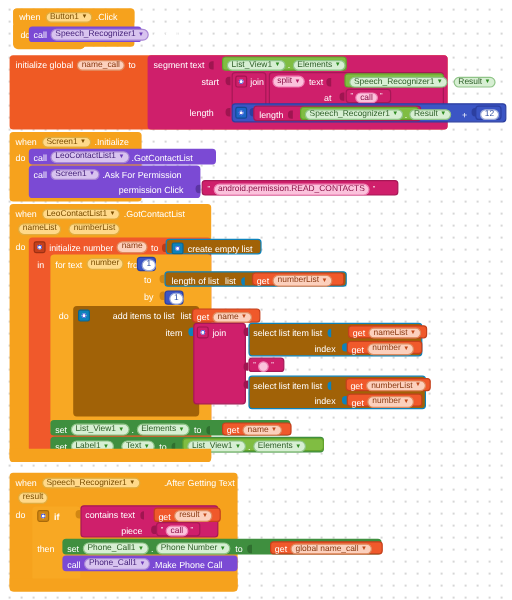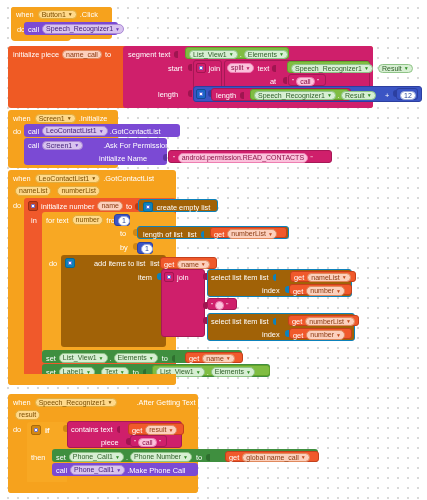--- a/index.html
+++ b/index.html
@@ -93,21 +93,21 @@
         <span>Speech_Recognizer1</span>
           <span class="car">▼</span>
       </span>
       <span class="lbl" style="margin-left:2px;">.Get Click</span>
     </div>
   </div>
 
   <div class="blk c-varinit" style="left:8px;top:46px;width:365px;height:62px;">
   </div>
   <div class="row" style="position:absolute;left:13px;top:49px;">
-    <span class="lbl">initialize piece</span>
+    <span class="lbl">initialize global</span>
     <span class="chip chip-orange" style="margin-left:3px;">
       <span>name_call</span>
     </span>
     <span class="lbl" style="margin-left:3px;">to</span>
   </div>
 
   <div class="blk c-text" style="left:123px;top:46px;width:250px;height:62px;"></div>
   <div class="row" style="position:absolute;left:128px;top:49px;">
     <span class="lbl">segment  text</span>
     <span class="sock" style="background:#9f1550;margin-left:4px;"></span>
@@ -231,23 +231,23 @@
     </div>
   </div>
 
   <div class="blk c-call" style="left:24px;top:138px;width:143px;height:27px;"></div>
   <div class="row" style="position:absolute;left:28px;top:140px;">
     <span class="lbl">call</span>
     <span class="chip chip-purple" style="margin-left:3px;">
       <span>Screen1</span>
         <span class="car">▼</span>
     </span>
-    <span class="lbl" style="margin-left:20px;">.Ask For Permission</span>
-  </div>
-  <span class="lbl" style="position:absolute;left:99px;top:153px;">initialize Name</span>
+    <span class="lbl" style="margin-left:2px;">.Ask For Permission</span>
+  </div>
+  <span class="lbl" style="position:absolute;left:99px;top:153px;">permission Click</span>
   <span class="sock" style="position:absolute;left:163px;top:154px;background:#5b34a3;"></span>
   <div class="blk c-text" style="left:168px;top:150px;width:164px;height:13px;border:0.8px solid #a61856;">
     <div class="row" style="padding:1.5px 0 0 4px;">
       <span class="lbl" style="font-size:6px;">"</span>
       <span class="chip chip-pink" style="margin:0 2.5px;">
         <span>android.permission.READ_CONTACTS</span>
       </span>
       <span class="lbl" style="font-size:6px;">"</span>
     </div>
   </div>

